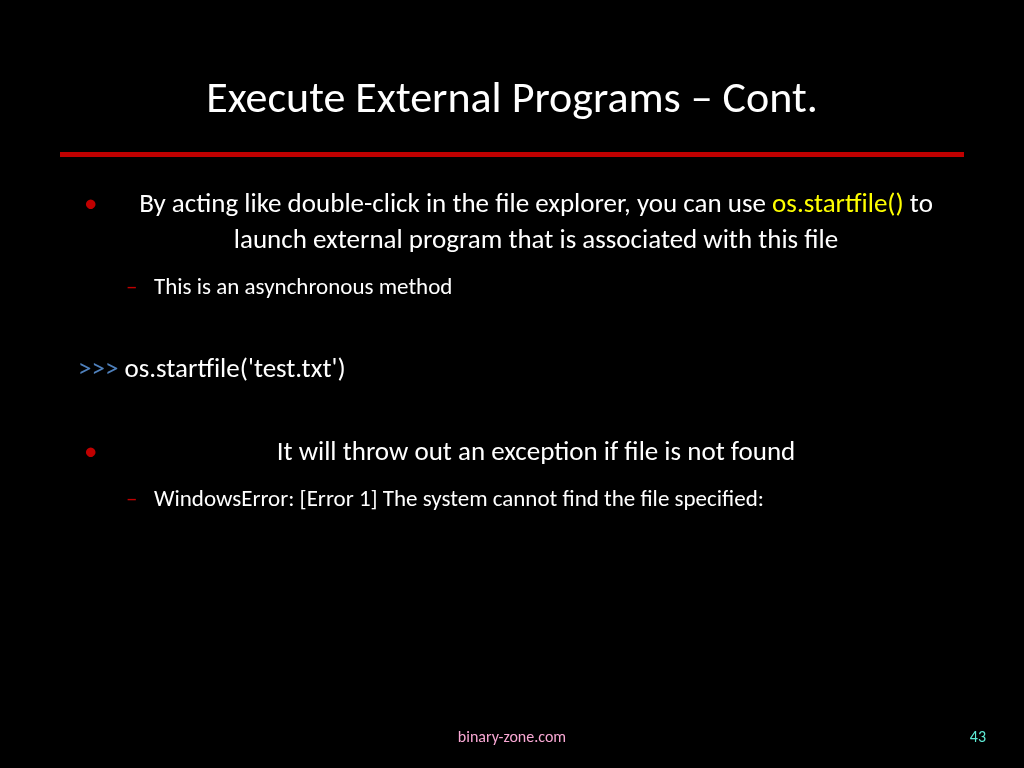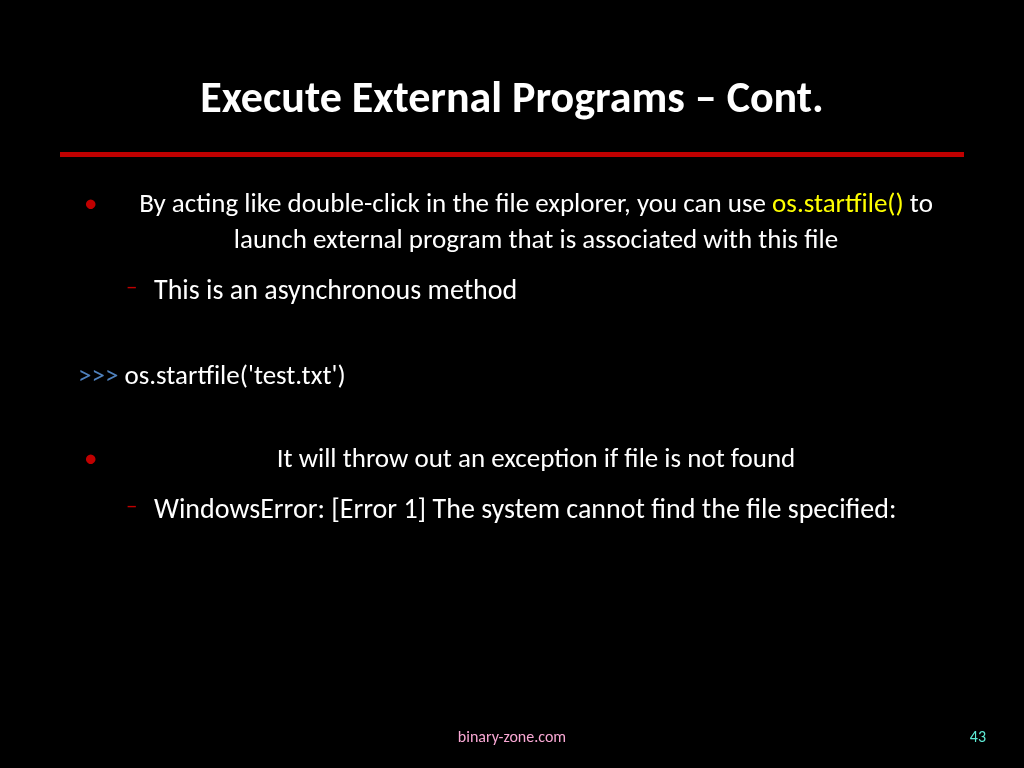--- a/index.html
+++ b/index.html
@@ -1,23 +1,23 @@
 <!DOCTYPE html>
 <html><head>
 <meta charset="utf-8">
 <style>
   * { margin: 0; padding: 0; box-sizing: border-box; }
   html, body { width: 1024px; height: 768px; background: #000; color: #fff; font-family: Calibri, "Segoe UI", Arial, sans-serif; overflow: hidden; }
   .slide { position: relative; width: 1024px; height: 768px; padding: 70px 60px 40px 60px; }
-  .title { font-size: 44px; font-weight: 700; text-align: center; letter-spacing: 0px; }
+  .title { font-size: 44px; font-weight: 400; text-align: center; letter-spacing: 0px; }
   .rule { height: 5px; background: #c00000; margin: 28px 0 28px 0; }
   .content { padding: 0 4px; }
   .b1 { position: relative; padding-left: 48px; font-size: 27px; line-height: 1.35; margin-bottom: 12px; text-align: center; }
   .b1::before { content: "•"; position: absolute; left: 20px; top: 0; color: #c00000; font-size: 27px; }
-  .b2 { position: relative; padding-left: 90px; font-size: 28px; line-height: 1.45; margin-bottom: 8px; }
+  .b2 { position: relative; padding-left: 90px; font-size: 23px; line-height: 1.45; margin-bottom: 8px; }
   .b2::before { content: "–"; position: absolute; left: 62px; top: 0; color: #c00000; font-size: 23px; }
   .code-group { margin: 44px 0 44px 14px; }
   .codeline { font-size: 27px; line-height: 1.55; }
   .prompt { color: #4f81bd; }
   .hl { color: #ffff00; }
   .footer-center { position: absolute; bottom: 22px; left: 0; right: 0; text-align: center; color: #f9a8d4; font-size: 16px; }
   .pagenum { position: absolute; bottom: 22px; right: 38px; color: #5eead4; font-size: 16px; }
 </style>
 </head>
 <body>

